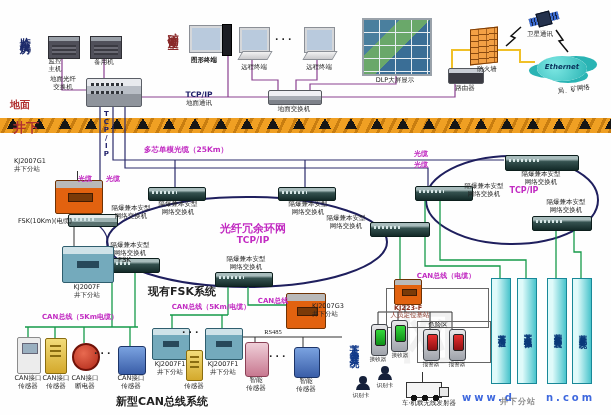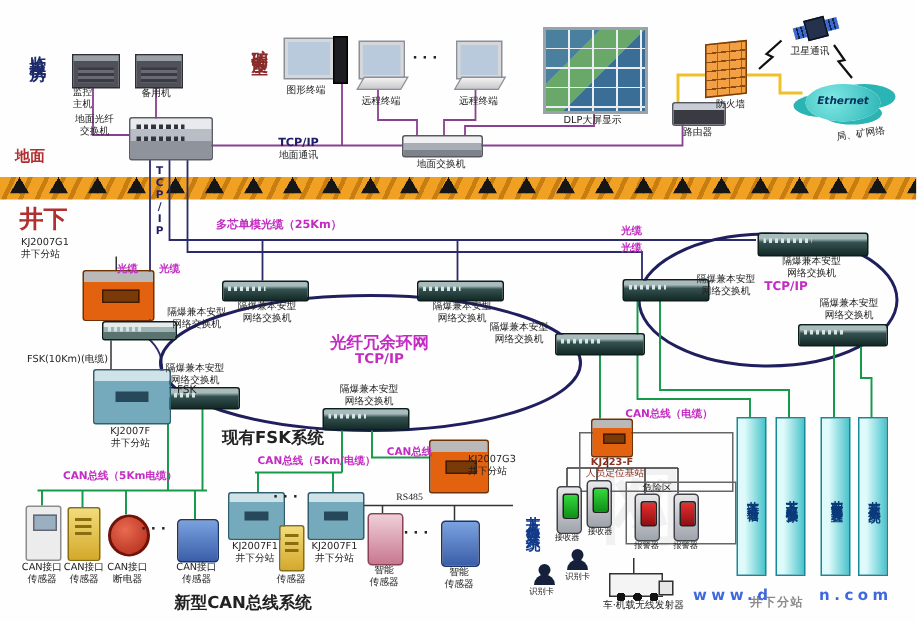--- a/index.html
+++ b/index.html
@@ -115,21 +115,21 @@
   <div class="lbl" style="left:42px;top:58px;width:26px;">监控
 主机</div>
   <div class="lbl" style="left:84px;top:59px;width:40px;">备用机</div>
   <div class="abs stackswitch" style="left:86px;top:78px;width:54px;height:27px;"></div>
   <div class="lbl" style="left:42px;top:76px;width:42px;">地面光纤
 交换机</div>
 
   <div class="lbl vtext" style="left:166px;top:24px;font-size:11px;color:#8a2a2a;font-weight:bold;">矿调度室</div>
   <div class="abs monitor" style="left:190px;top:26px;width:28px;height:22px;"></div>
   <div class="abs tower-pc" style="left:222px;top:24px;width:8px;height:30px;"></div>
-  <div class="lbl" style="left:186px;top:57px;width:36px;">图形终端</div>
+  <div class="lbl" style="left:186px;top:57px;width:36px;font-weight:bold;">图形终端</div>
 
   <div class="abs monitor" style="left:240px;top:28px;width:25px;height:20px;"></div>
   <div class="abs kb" style="left:240px;top:51px;width:28px;height:7px;"></div>
   <div class="lbl" style="left:236px;top:64px;width:36px;">远程终端</div>
   <div class="lbl bold" style="left:275px;top:34px;font-size:9px;">· · ·</div>
   <div class="abs monitor" style="left:305px;top:28px;width:25px;height:20px;"></div>
   <div class="abs kb" style="left:305px;top:51px;width:28px;height:7px;"></div>
   <div class="lbl" style="left:301px;top:64px;width:36px;">远程终端</div>
 
   <div class="abs dlp" style="left:362px;top:18px;width:66px;height:54px;"></div>
@@ -145,21 +145,21 @@
   <div class="lbl" style="left:475px;top:66px;width:24px;">防火墙</div>
   <div class="abs flatrouter" style="left:448px;top:68px;width:34px;height:14px;background:linear-gradient(180deg,#c8ccd4 0 30%,#3a3a42 30%);"></div>
   <div class="lbl" style="left:448px;top:85px;width:34px;">路由器</div>
   <div class="abs sat" style="left:537px;top:12px;width:12px;height:12px;"></div>
   <div class="lbl" style="left:522px;top:31px;width:36px;">卫星通讯</div>
   <div class="abs cloud" style="left:537px;top:56px;width:50px;height:25px;"></div>
   <div class="lbl" style="left:542px;top:63px;width:40px;font-size:7px;color:#08305a;font-style:italic;font-weight:bold;">Ethernet</div>
   <div class="lbl" style="left:552px;top:86px;width:44px;transform:rotate(-8deg);">局、矿网络</div>
 
   <div class="lbl red" style="left:10px;top:99px;font-size:10px;">地面</div>
-  <div class="lbl red" style="left:13px;top:136px;font-size:16px;">井下</div>
+  <div class="lbl red" style="left:13px;top:120px;font-size:13px;">井下</div>
 
   <div class="lbl mag" style="left:136px;top:145px;width:100px;font-size:7.5px;">多芯单模光缆（25Km）</div>
   <div class="lbl mag" style="left:78px;top:175px;font-size:7px;">光缆</div>
   <div class="lbl mag" style="left:106px;top:175px;font-size:7px;">光缆</div>
   <div class="lbl mag" style="left:414px;top:150px;font-size:7px;">光缆</div>
   <div class="lbl mag" style="left:414px;top:161px;font-size:7px;">光缆</div>
 
   <div class="lbl mag" style="left:208px;top:222px;font-size:11px;width:90px;">光纤冗余环网</div>
   <div class="lbl mag" style="left:228px;top:235px;font-size:9px;width:50px;">TCP/IP</div>
   <div class="lbl mag" style="left:504px;top:186px;font-size:8px;width:40px;">TCP/IP</div>
@@ -189,21 +189,21 @@
   <div class="lbl" style="left:460px;top:183px;width:48px;">隔爆兼本安型
 网络交换机</div>
   <div class="abs sw" style="left:532px;top:216px;width:58px;height:13px;"></div>
   <div class="lbl" style="left:540px;top:199px;width:52px;">隔爆兼本安型
 网络交换机</div>
 
   <div class="lbl" style="left:14px;top:158px;width:44px;text-align:left;">KJ2007G1
 井下分站</div>
   <div class="abs orangeDev" style="left:55px;top:180px;width:46px;height:32px;"></div>
   <div class="antenna" style="left:77px;top:171px;height:9px;"></div>
-  <div class="lbl" style="left:18px;top:236px;width:84px;text-align:left;">FSK(10Km)(电缆)</div>
+  <div class="lbl" style="left:18px;top:218px;width:84px;text-align:left;">FSK(10Km)(电缆)</div>
   <div class="abs tealDev" style="left:62px;top:246px;width:50px;height:35px;"></div>
   <div class="lbl" style="left:56px;top:284px;width:44px;text-align:right;">KJ2007F
 井下分站</div>
   <div class="lbl" style="left:118px;top:256px;font-size:7px;">FSK</div>
   <div class="lbl bold" style="left:136px;top:285px;font-size:11px;width:92px;">现有FSK系统</div>
 
   <div class="lbl mag" style="left:28px;top:313px;width:104px;font-size:7px;">CAN总线（5Km电缆）</div>
   <div class="abs sensorW" style="left:17px;top:337px;width:22px;height:35px;"></div>
   <div class="abs sensorY" style="left:45px;top:338px;width:20px;height:34px;"></div>
   <div class="abs sensorR" style="left:72px;top:343px;width:24px;height:24px;"></div>

